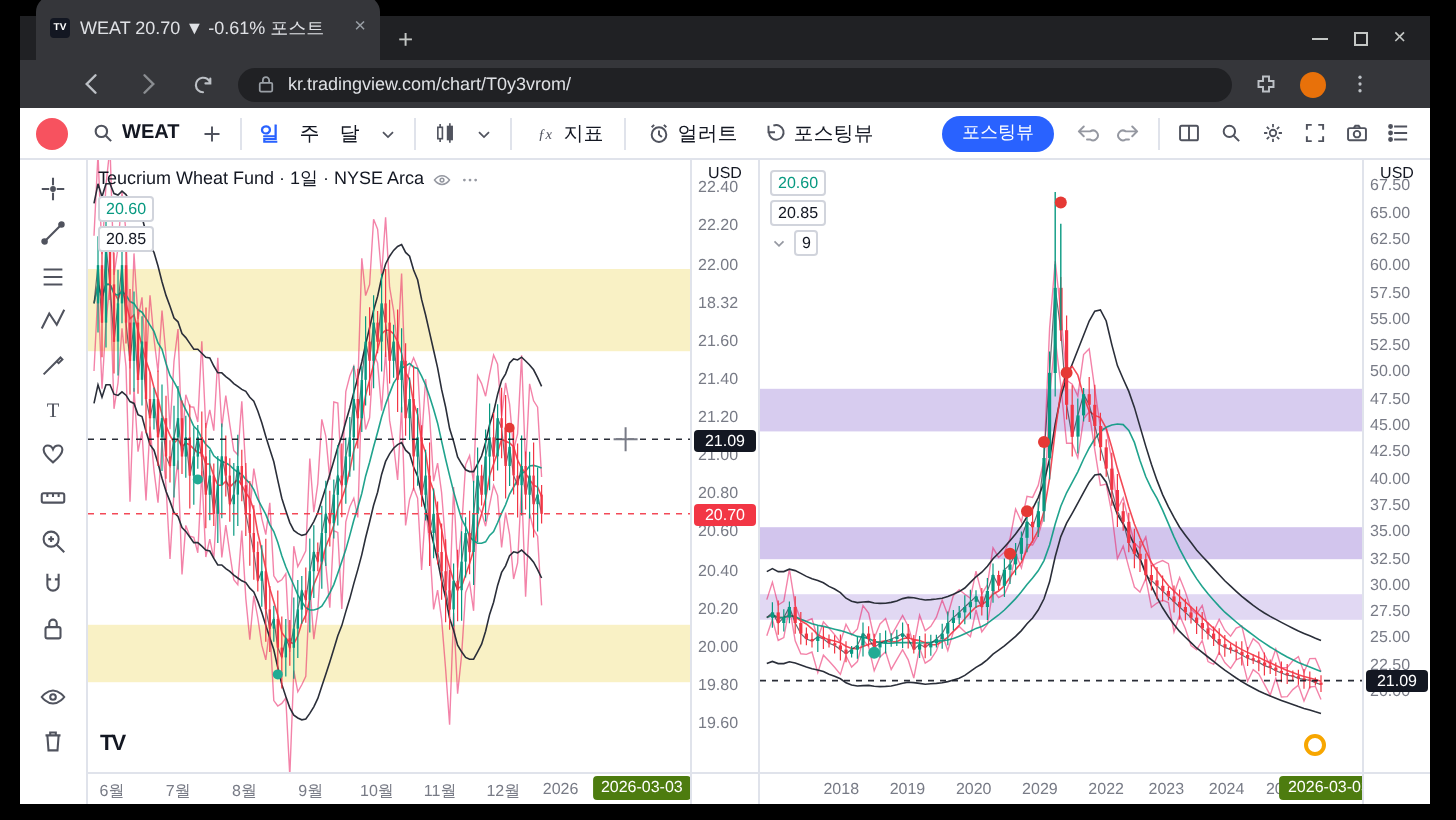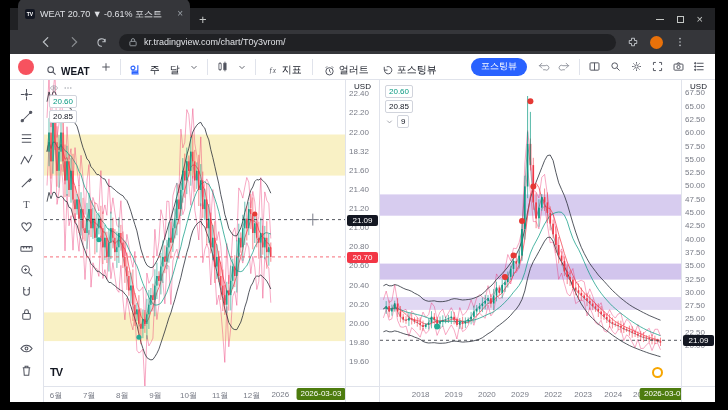--- a/index.html
+++ b/index.html
@@ -18,21 +18,21 @@
 .winsq{width:7px;height:7px;border:1px solid #c4c7c5}
 .winx{color:#c4c7c5;font-size:11px;line-height:1}
 .navbar{height:24px;background:#35363a;display:flex;align-items:center;gap:8px;padding:0 26px;flex:none}
 .addr{flex:1;height:17px;background:#202124;border-radius:9px;display:flex;align-items:center;gap:6px;padding:0 9px;min-width:0}
 .url{color:#dfe1e5;font-size:9px;white-space:nowrap;overflow:hidden}
 .avatar{width:13px;height:13px;border-radius:50%;background:#e8710a;flex:none}
 
 .tv{flex:1;display:flex;flex-direction:column;min-height:0;background:#fff;color:#131722}
 .tvbar{height:26px;border-bottom:1px solid #e0e3eb;display:flex;align-items:center;padding:0 6px;gap:2px;font-size:10px;flex:none}
 .tvavatar{width:16px;height:16px;border-radius:50%;background:#f7525f;margin:0 4px 0 2px;flex:none}
-.tbtn{display:flex;align-items:flex-end;gap:3px;padding:0 5px;height:20px;color:#131722;white-space:nowrap}
+.tbtn{display:flex;align-items:center;gap:3px;padding:0 5px;height:20px;color:#131722;white-space:nowrap}
 .tbtn b{font-weight:bold;font-size:10px}
 .tf{padding:0 4px}
 .tf.active{color:#2962ff;font-weight:bold}
 .divider{width:1px;height:16px;background:#e0e3eb;margin:0 3px;flex:none}
 .spacer{flex:1}
 .bluebtn{background:#2962ff;color:#fff;height:18px;border-radius:9px;display:flex;align-items:center;padding:0 10px;font-size:9px;margin:0 5px;white-space:nowrap}
 .ic{display:flex;align-items:center;justify-content:center;padding:0 3px}
 .tvmain{flex:1;display:flex;min-height:0}
 .tools{width:34px;border-right:1px solid #e0e3eb;display:flex;flex-direction:column;align-items:center;padding-top:5px;gap:4px;flex:none}
 .tool{width:24px;height:18px;display:flex;align-items:center;justify-content:center}
@@ -547,20 +547,21 @@
                   <rect x="226.2" y="167.3" width="1.2" height="9.6" fill="#f23645"></rect>
                   <line x1="0" y1="139.6" x2="301" y2="139.6" stroke="#131722" stroke-width="0.8" stroke-dasharray="3,3" opacity="0.9"></line>
                   <line x1="0" y1="176.9" x2="301" y2="176.9" stroke="#f23645" stroke-width="0.8" stroke-dasharray="3,3" opacity="0.9"></line>
                   <circle cx="54.9" cy="159.7" r="2.5" fill="#22ab94"></circle>
                   <circle cx="94.9" cy="257.2" r="2.5" fill="#22ab94"></circle>
                   <circle cx="210.8" cy="133.9" r="2.5" fill="#e53935"></circle>
                   <path d="M 262.8 139.6 H 274.8 M 268.8 133.6 V 145.6" stroke="#787b86" stroke-width="1"></path>
                 </svg>
             <div class="legend">
               <div class="ltitle">
+                <span>Teucrium Wheat Fund · 1일 · NYSE Arca</span>
                 <svg width="10" height="10" viewBox="0 0 16 16" stroke="#9598a1" fill="none" stroke-width="1.2">
                       <path d="M2 8s2.5-3.5 6-3.5S14 8 14 8s-2.5 3.5-6 3.5S2 8 2 8z"></path>
                       <circle cx="8" cy="8" r="1.5"></circle>
                     </svg>
                 <svg width="10" height="10" viewBox="0 0 16 16" fill="#9598a1">
                       <circle cx="3.5" cy="8" r="1.1"></circle>
                       <circle cx="8" cy="8" r="1.1"></circle>
                       <circle cx="12.5" cy="8" r="1.1"></circle>
                     </svg>
               </div>

